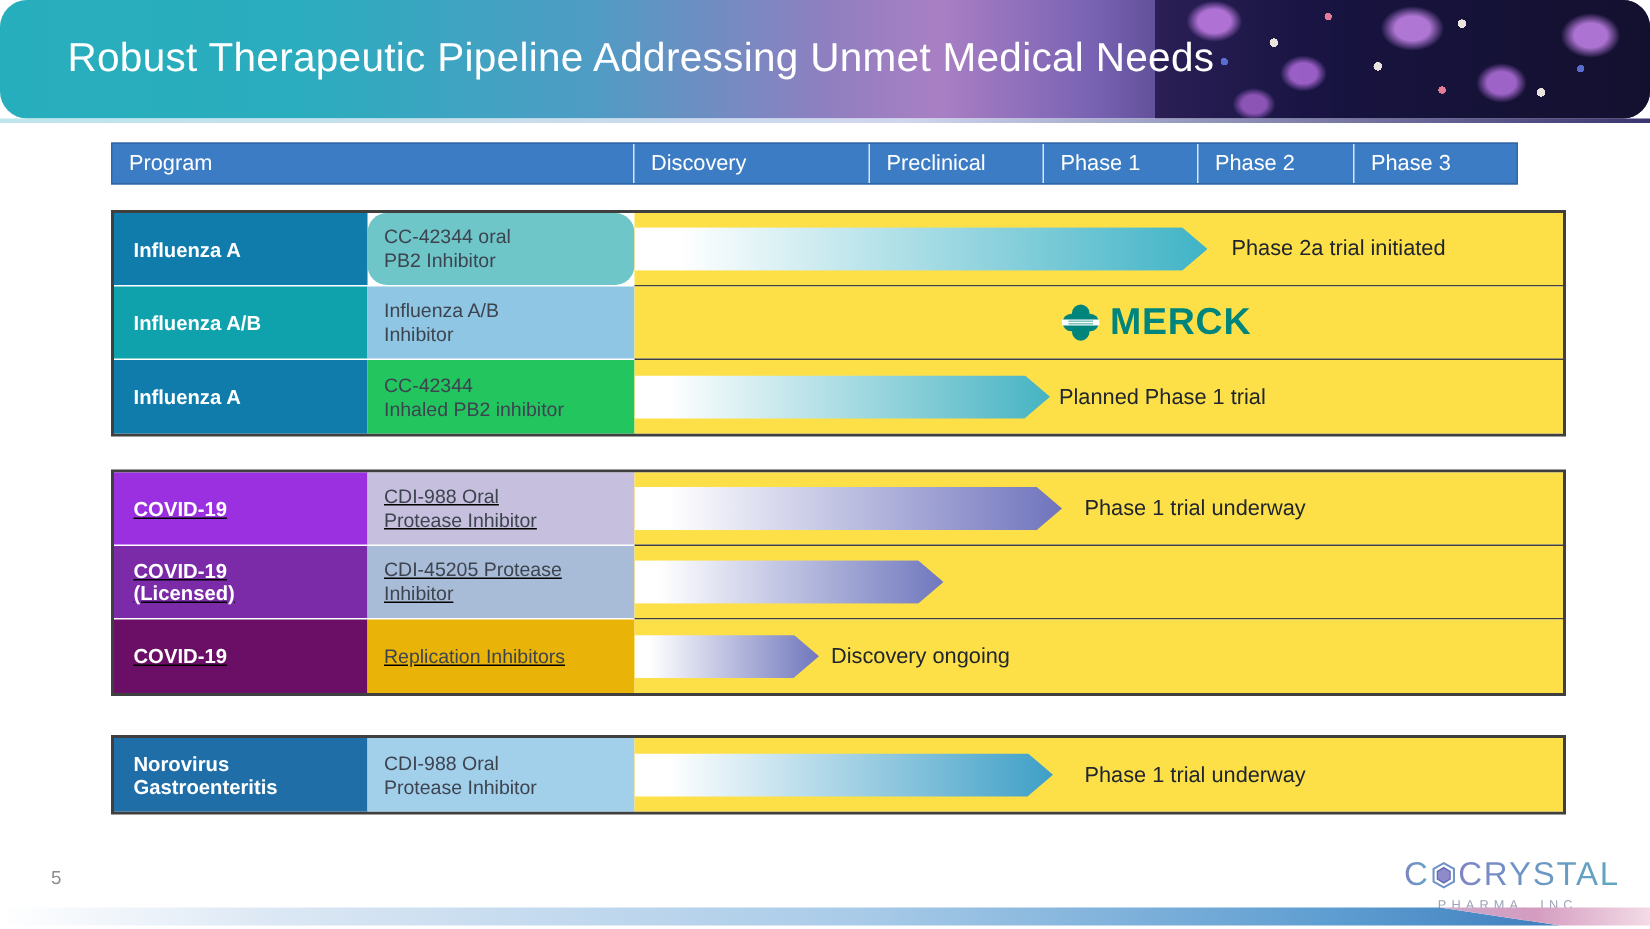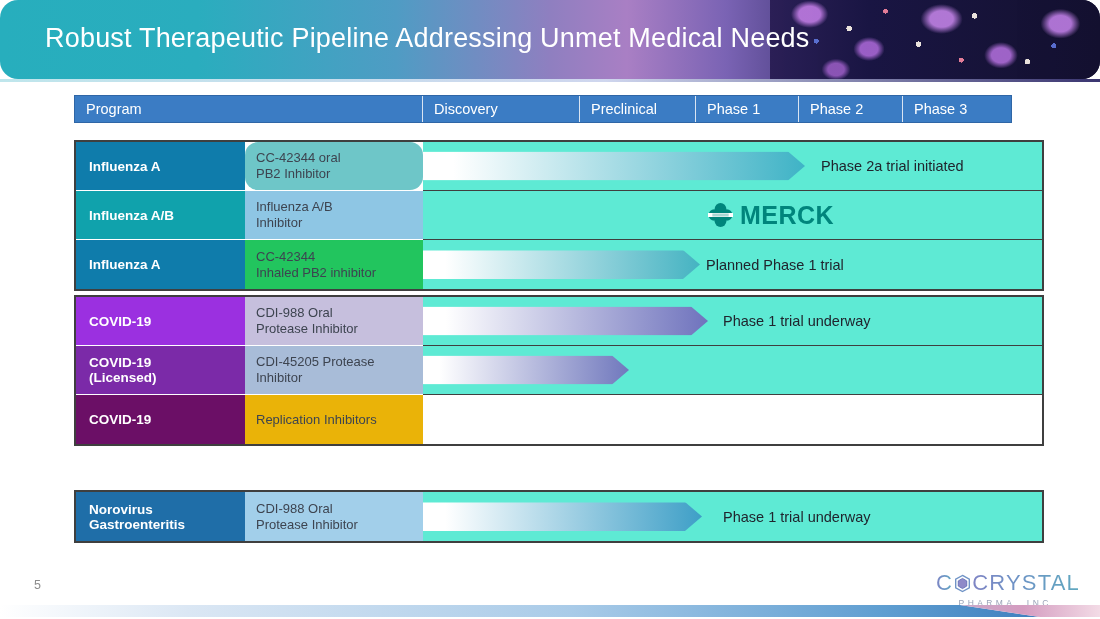--- a/index.html
+++ b/index.html
@@ -89,21 +89,21 @@
     padding-left:13px;box-sizing:border-box;
     color:#ffffff;font-size:13.5px;font-weight:bold;line-height:15px;
   }
   .cell-drug{
     width:178px;flex:0 0 178px;
     display:flex;flex-direction:column;justify-content:center;
     padding-left:11px;box-sizing:border-box;
     color:#3d4450;font-size:13px;line-height:16px;
   }
   .cell-track{
-    flex:1 1 auto;position:relative;background:#5eead4;
+    flex:1 1 auto;position:relative;background:#fde047;
     display:flex;align-items:center;
   }
   .row-sep{
     position:absolute;left:347px;right:0;bottom:-1px;height:1px;
     background:#3f3f3f;
   }
 
   
   .arrow{
     position:absolute;left:0;top:50%;transform:translateY(-50%);
@@ -220,21 +220,21 @@
         <div class="cell-drug" style="background: #22c55e;">
           <span>CC-42344</span>
           <span>Inhaled PB2 inhibitor</span>
         </div>
         <div class="cell-track">
           <div class="arrow" style="width: 277px; background: linear-gradient(90deg, rgb(255, 255, 255) 0%, rgb(255, 255, 255) 8%, rgb(69, 179, 194) 100%);"></div>
           <div class="track-label" style="left: 283px;">Planned Phase 1 trial</div>
         </div>
       </div>
     </div>
-    <div class="group" style="top: 295px;">
+    <div class="group" style="top: 313px; text-decoration: underline;">
       <div class="row">
         <div class="cell-prog" style="background: rgb(155, 48, 224);">
           <span>COVID-19</span>
         </div>
         <div class="cell-drug" style="background: rgb(198, 191, 221);">
           <span>CDI-988 Oral</span>
           <span>Protease Inhibitor</span>
         </div>
         <div class="cell-track">
           <div class="arrow" style="width: 285px; background: linear-gradient(90deg, rgb(255, 255, 255) 0%, rgb(255, 255, 255) 8%, rgb(111, 115, 189) 100%);"></div>
@@ -255,20 +255,24 @@
           <div class="arrow" style="width: 206px; background: linear-gradient(90deg, rgb(255, 255, 255) 0%, rgb(255, 255, 255) 8%, rgb(112, 120, 189) 100%);"></div>
         </div>
         <div class="row-sep"></div>
       </div>
       <div class="row">
         <div class="cell-prog" style="background: rgb(107, 15, 102);">
           <span>COVID-19</span>
         </div>
         <div class="cell-drug" style="background: #eab308;">
           <span>Replication Inhibitors</span>
+        </div>
+        <div class="cell-track">
+          <div class="arrow" style="width: 123px; background: linear-gradient(90deg, rgb(255, 255, 255) 0%, rgb(255, 255, 255) 8%, rgb(112, 119, 189) 100%);"></div>
+          <div class="track-label" style="left: 131px;">Discovery ongoing</div>
         </div>
       </div>
     </div>
     <div class="group" style="top: 490px;">
       <div class="row">
         <div class="cell-prog" style="background: rgb(31, 110, 168);">
           <span>Norovirus</span>
           <span>Gastroenteritis</span>
         </div>
         <div class="cell-drug" style="background: rgb(162, 207, 234);">

